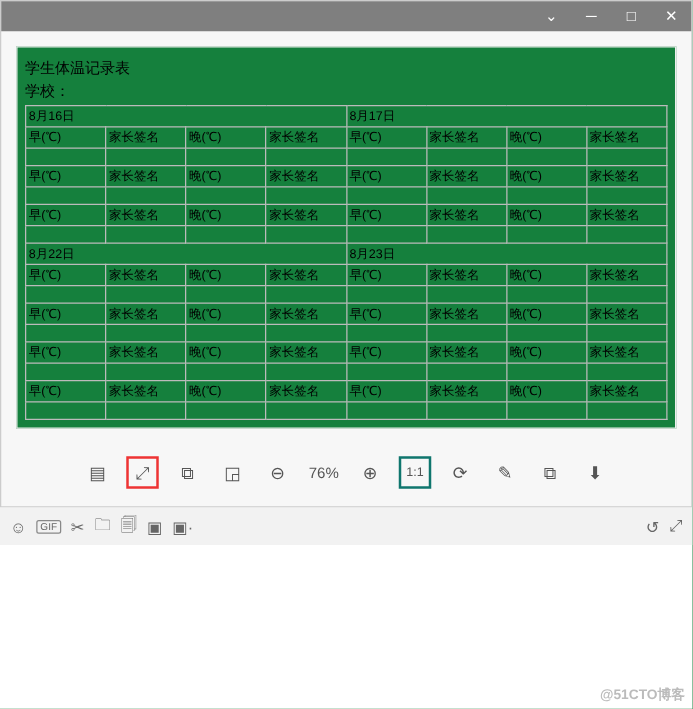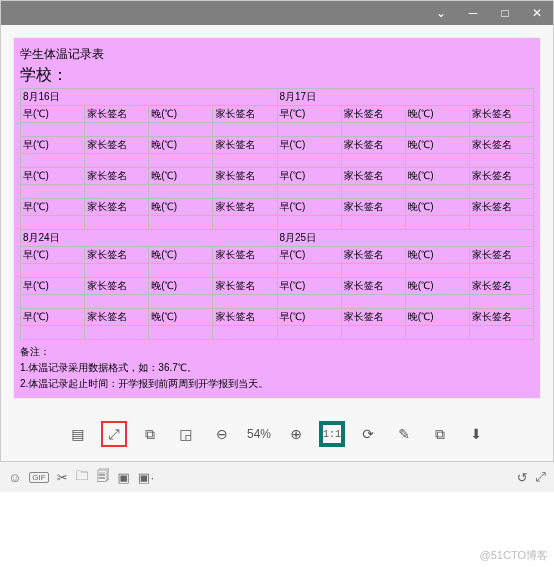--- a/index.html
+++ b/index.html
@@ -1,36 +1,36 @@
 <!DOCTYPE html>
 <html><head>
 <meta charset="utf-8">
 <style>
   * { box-sizing: border-box; margin: 0; padding: 0; }
   body { font-family: "Microsoft YaHei", sans-serif; font-size: 11px; background: #fff; width: 554px; height: 567px; position: relative; }
   .viewer-window { border: 1px solid #ccc; background: #f7f7f7; }
   .titlebar { height: 24px; background: #7f7f7f; display: flex; justify-content: flex-end; align-items: center; color: #fff; }
   .titlebar .tbtn { width: 32px; text-align: center; font-size: 12px; cursor: pointer; }
-  .doc-wrap { background: #f0abfc; margin: 12px; padding: 6px; border: 1px solid #eee; }
+  .doc-wrap { background: #15803d; margin: 12px; padding: 6px; border: 1px solid #eee; }
   .doc-wrap .title { font-size: 12px; padding: 2px 0; }
-  .doc-wrap .school { font-size: 16px; padding: 0 0 2px 0; }
+  .doc-wrap .school { font-size: 12px; padding: 0 0 2px 0; }
   table { border-collapse: collapse; width: 100%; table-layout: fixed; }
   td { border: 1px solid #bbb; padding: 1px 2px; font-size: 10px; height: 14px; overflow: hidden; white-space: nowrap; }
   td.date { font-size: 10px; }
   .notes { font-size: 10px; padding-top: 4px; }
   .notes div { padding: 1px 0; }
   .toolbar { display: flex; justify-content: center; align-items: center; gap: 10px; padding: 10px 0 14px 0; font-size: 14px; color: #555; }
   .toolbar .tool { width: 26px; height: 26px; display: flex; align-items: center; justify-content: center; border: 2px solid transparent; cursor: pointer; }
   .toolbar .tool.active { border: 2px solid #e33; }
   .chat-panel { }
   .chat-tools { background: #f2f2f2; display: flex; align-items: center; gap: 8px; padding: 4px 8px; color: #666; font-size: 13px; }
   .chat-tools .ct { cursor: pointer; }
   .chat-tools .badge { font-size: 8px; border: 1px solid #888; padding: 0 2px; border-radius: 2px; text-align: right; }
   .chat-tools .spacer { flex: 1; }
-  .watermark { position: absolute; right: 6px; bottom: 4px; color: #bbb; font-size: 11px; }
+  .watermark { position: absolute; right: 6px; bottom: 4px; color: #bbb; font-size: 11px; font-weight: bold; }
 </style>
 </head>
 <body>
 
 <div class="viewer-window">
   <div class="titlebar">
     <div class="tbtn">⌄</div>
     <div class="tbtn">─</div>
     <div class="tbtn">□</div>
     <div class="tbtn">✕</div>
@@ -99,42 +99,42 @@
             <td></td>
             <td></td>
             <td></td>
             <td></td>
             <td></td>
             <td></td>
             <td></td>
             <td></td>
           </tr>
           <tr>
-            <td>早(℃)</td>
-            <td>家长签名</td>
-            <td>晚(℃)</td>
-            <td>家长签名</td>
-            <td>早(℃)</td>
-            <td>家长签名</td>
-            <td>晚(℃)</td>
-            <td>家长签名</td>
-          </tr>
-          <tr>
-            <td></td>
-            <td></td>
-            <td></td>
-            <td></td>
-            <td></td>
-            <td></td>
-            <td></td>
-            <td></td>
-          </tr>
-          <tr>
-            <td class="date" colspan="4">8月24日</td>
-            <td class="date" colspan="4">8月25日</td>
+            <td class="date" colspan="4">8月22日</td>
+            <td class="date" colspan="4">8月23日</td>
+          </tr>
+          <tr>
+            <td>早(℃)</td>
+            <td>家长签名</td>
+            <td>晚(℃)</td>
+            <td>家长签名</td>
+            <td>早(℃)</td>
+            <td>家长签名</td>
+            <td>晚(℃)</td>
+            <td>家长签名</td>
+          </tr>
+          <tr>
+            <td></td>
+            <td></td>
+            <td></td>
+            <td></td>
+            <td></td>
+            <td></td>
+            <td></td>
+            <td></td>
           </tr>
           <tr>
             <td>早(℃)</td>
             <td>家长签名</td>
             <td>晚(℃)</td>
             <td>家长签名</td>
             <td>早(℃)</td>
             <td>家长签名</td>
             <td>晚(℃)</td>
             <td>家长签名</td>
@@ -184,36 +184,31 @@
             <td></td>
             <td></td>
             <td></td>
             <td></td>
             <td></td>
             <td></td>
             <td></td>
           </tr>
         </tbody>
     </table>
-    <div class="notes">
-      <div>备注：</div>
-      <div>1.体温记录采用数据格式，如：36.7℃。</div>
-      <div>2.体温记录起止时间：开学报到前两周到开学报到当天。</div>
-    </div>
   </div>
 
   <div class="toolbar">
     <div class="tool">▤</div>
     <div class="tool active">⤢</div>
     <div class="tool">⧉</div>
     <div class="tool">◲</div>
     <div class="tool">⊖</div>
-    <div class="tool" style="width:auto;font-size:12px;">54%</div>
+    <div class="tool" style="width:auto;font-size:12px;">76%</div>
     <div class="tool">⊕</div>
-    <div class="tool" style="font-size:10px;border:4px solid #0f766e;font-family:Liberation Mono, monospace;">1:1</div>
+    <div class="tool" style="font-size:10px;border:2px solid #0f766e;">1:1</div>
     <div class="tool">⟳</div>
     <div class="tool">✎</div>
     <div class="tool">⧉</div>
     <div class="tool">⬇</div>
   </div>
 </div>
 
 <div class="chat-panel">
   <div class="chat-tools">
     <span class="ct">☺</span>

